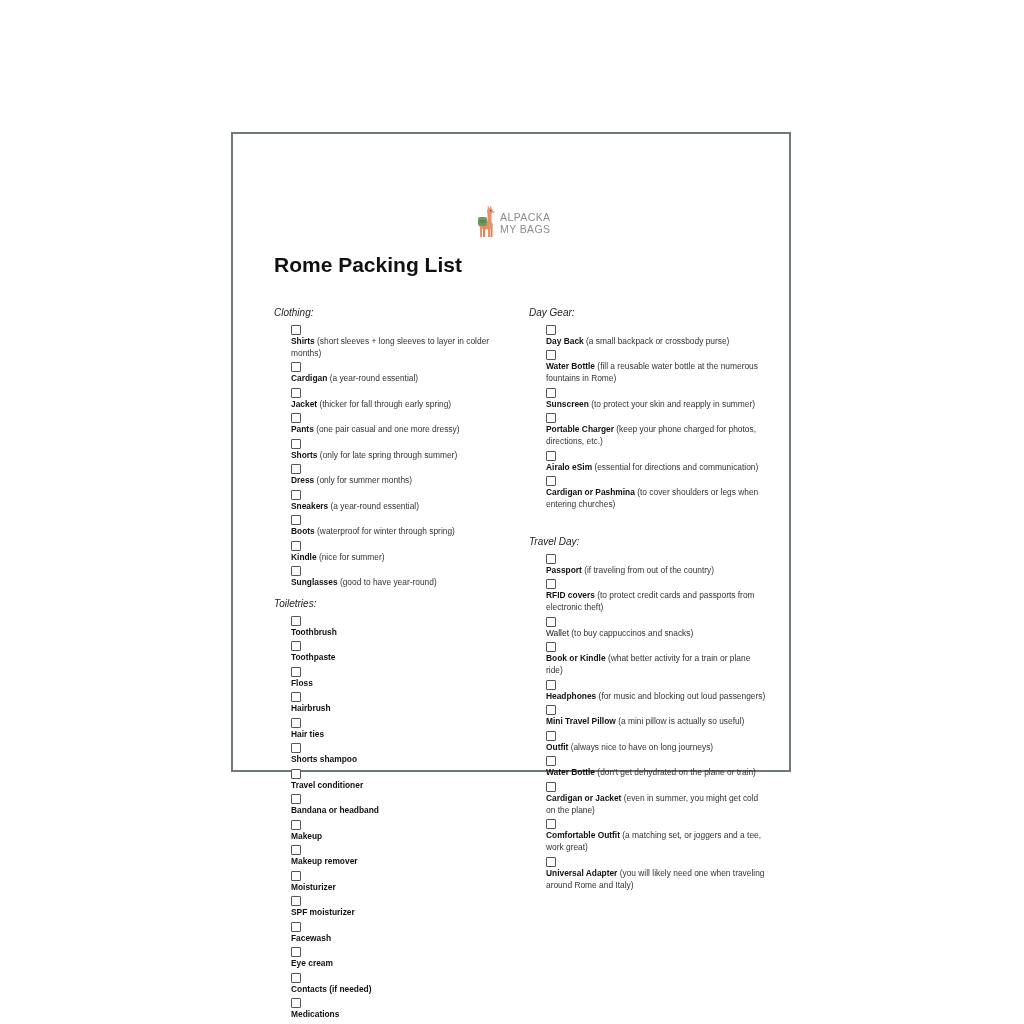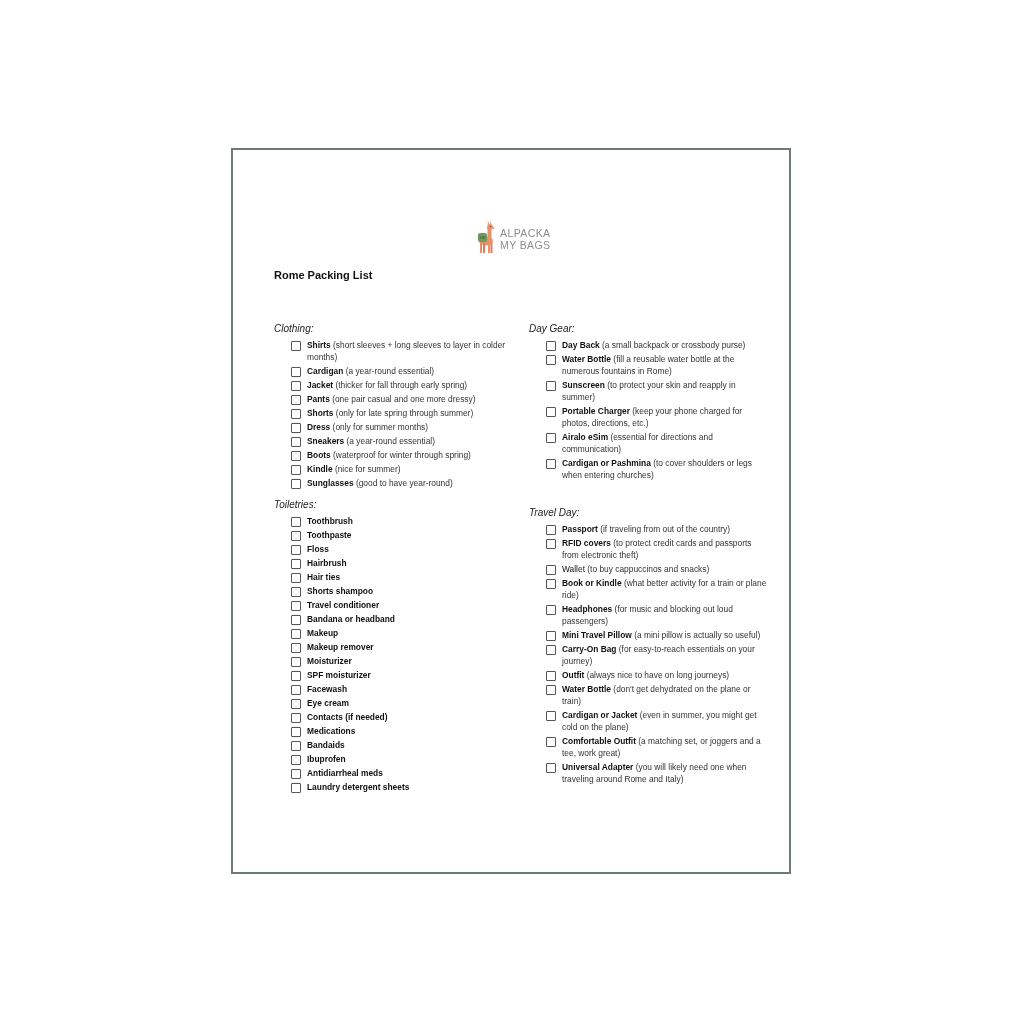--- a/index.html
+++ b/index.html
@@ -8,23 +8,23 @@
       width: 1024px;
       height: 1024px;
       background: #ffffff;
       font-family: "Liberation Sans", sans-serif;
       color: #1a1a1a;
       overflow: hidden;
     }
     .page {
       position: absolute;
       left: 231px;
-      top: 148px;
+      top: 132px;
       width: 560px;
-      height: 726px;
+      height: 640px;
       border: 2px solid #6e7a72;
       box-sizing: border-box;
       background: #ffffff;
     }
     .logo {
       position: absolute;
       left: 243px;
       top: 70px;
       display: flex;
       align-items: center;
@@ -33,21 +33,21 @@
     .logo-text {
       font-size: 10.5px;
       line-height: 12px;
       color: #8c8c8c;
       letter-spacing: 0.4px;
     }
     .title {
       position: absolute;
       left: 41px;
       top: 119px;
-      font-size: 11px;
+      font-size: 21px;
       font-weight: bold;
       color: #111;
       margin: 0;
     }
     .col {
       position: absolute;
       top: 172px;
     }
     .col-left { left: 41px; width: 240px; }
     .col-right { left: 296px; width: 240px; }
@@ -65,20 +65,21 @@
       margin: 0;
       padding: 0 0 0 17px;
     }
     ul.items li {
       display: flex;
       align-items: flex-start;
       font-size: 8.4px;
       line-height: 12px;
       margin-bottom: 2px;
       color: #222;
+      flex-direction: column;
     }
     .cb {
       flex: 0 0 auto;
       width: 8px;
       height: 8px;
       border: 1px solid #555;
       border-radius: 1px;
       margin-top: 1.5px;
       margin-right: 6px;
       background: #fff;
@@ -311,24 +312,20 @@
           <li>
             <span class="cb"></span>
             <span class="item-text"><span class="item-name">Headphones</span><span class="item-desc"> (for music and blocking out loud passengers)</span></span>
           </li>
           <li>
             <span class="cb"></span>
             <span class="item-text"><span class="item-name">Mini Travel Pillow</span><span class="item-desc"> (a mini pillow is actually so useful)</span></span>
           </li>
           <li>
             <span class="cb"></span>
-            <span class="item-text"><span class="item-name">Carry-On Bag</span><span class="item-desc"> (for easy-to-reach essentials on your journey)</span></span>
-          </li>
-          <li>
-            <span class="cb"></span>
             <span class="item-text"><span class="item-name">Outfit</span><span class="item-desc"> (always nice to have on long journeys)</span></span>
           </li>
           <li>
             <span class="cb"></span>
             <span class="item-text"><span class="item-name">Water Bottle</span><span class="item-desc"> (don't get dehydrated on the plane or train)</span></span>
           </li>
           <li>
             <span class="cb"></span>
             <span class="item-text"><span class="item-name">Cardigan or Jacket</span><span class="item-desc"> (even in summer, you might get cold on the plane)</span></span>
           </li>

